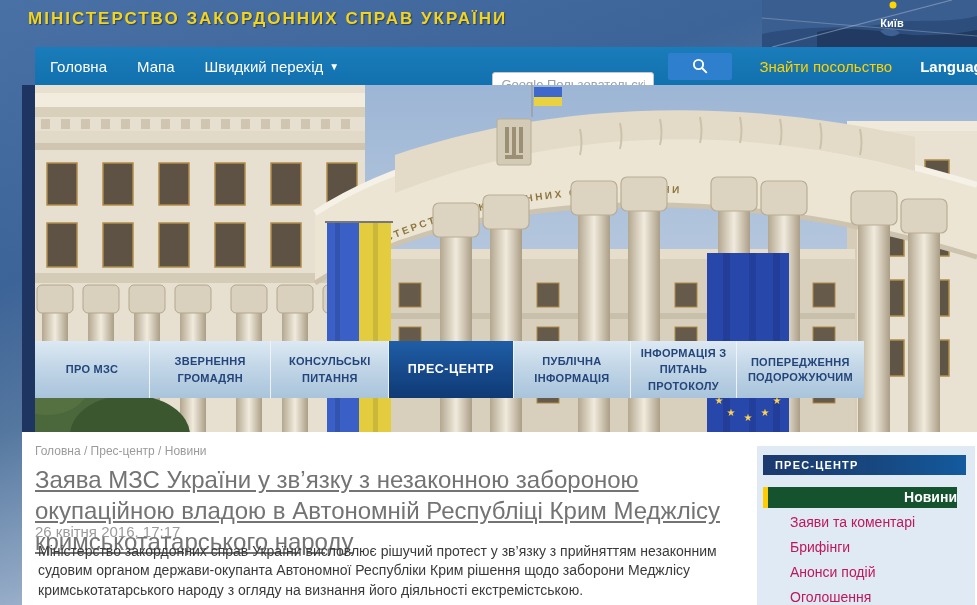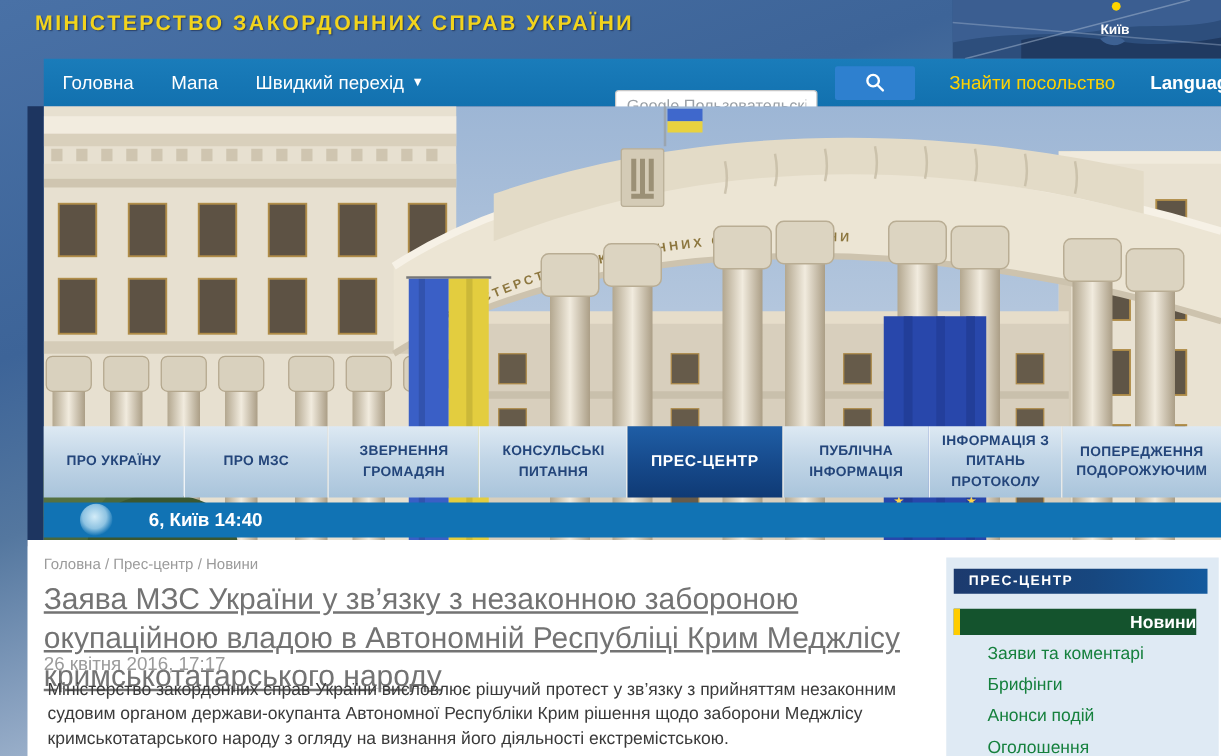--- a/index.html
+++ b/index.html
@@ -62,21 +62,21 @@
   .article-date { position:absolute; left:35px; top:523px; color:#9b9b9b; font-size:15px; }
   .article-body { position:absolute; left:38px; top:542px; width:708px; color:#3a3a3a; font-size:14px; line-height:1.38; }
 
   
   .sidebar { position:absolute; left:757px; top:446px; width:218px; height:159px; background:#dfeaf4; z-index:2; }
   .sidebar-header { margin:9px 9px 0 6px; height:20px; line-height:20px; padding-left:12px;
     background:linear-gradient(90deg,#1c3a6e 0%, #17477f 55%, #135a9e 100%);
     color:#fff; font-size:11px; font-weight:bold; letter-spacing:1.2px; cursor:pointer; }
   .sidebar-list { margin-top:12px; }
   .sidebar-item { height:21px; line-height:21px; margin:0 18px 4px 6px; padding-left:27px;
-    color:#15803d; font-size:14px; cursor:pointer; }
+    color:#be185d; font-size:14px; cursor:pointer; }
   .sidebar-item.active { background:#14532d; border-left:5px solid #ffcc00; padding-left:16px;
     color:#fff; font-weight:bold;text-align:right; }
 </style>
 </head>
 <body>
 
 <div id="app">
 
   <div class="page-bg"></div>
 
@@ -333,23 +333,20 @@
     </g>
 
     <g>
       <ellipse cx="30" cy="335" rx="70" ry="52" fill="#4a683c"></ellipse>
       <ellipse cx="95" cy="350" rx="60" ry="40" fill="#3b5730"></ellipse>
       <ellipse cx="12" cy="300" rx="42" ry="30" fill="#557141"></ellipse>
     </g>
   </svg>
 
   <div class="tabs">
-    <div class="tab" style="width:12.0%">
-        <span>ПРО УКРАЇНУ</span>
-      </div>
     <div class="tab" style="width:12.2%">
         <span>ПРО МЗС</span>
       </div>
     <div class="tab" style="width:12.9%">
         <span>ЗВЕРНЕННЯ ГРОМАДЯН</span>
       </div>
     <div class="tab" style="width:12.5%">
         <span>КОНСУЛЬСЬКІ ПИТАННЯ</span>
       </div>
     <div class="tab active" style="width:13.2%">
@@ -359,24 +356,20 @@
         <span>ПУБЛІЧНА ІНФОРМАЦІЯ</span>
       </div>
     <div class="tab" style="width:11.2%">
         <span>ІНФОРМАЦІЯ З ПИТАНЬ ПРОТОКОЛУ</span>
       </div>
     <div class="tab" style="width:13.5%">
         <span>ПОПЕРЕДЖЕННЯ ПОДОРОЖУЮЧИМ</span>
       </div>
   </div>
 
-  <div class="status-bar">
-    <span class="weather-icon"></span>
-    <span class="status-text">6, Київ 14:40</span>
-  </div>
 
   <div class="content-sheet"></div>
   <div class="breadcrumb">Головна / Прес-центр / Новини</div>
   <h1 class="article-title" style="font-weight:normal;">Заява МЗС України у зв’язку з незаконною забороною окупаційною владою в Автономній Республіці Крим Меджлісу кримськотатарського народу</h1>
   <div class="article-date">26 квітня 2016, 17:17</div>
   <p class="article-body">Міністерство закордонних справ України висловлює рішучий протест у зв’язку з прийняттям незаконним судовим органом держави-окупанта Автономної Республіки Крим рішення щодо заборони Меджлісу кримськотатарського народу з огляду на визнання його діяльності екстремістською.</p>
 
   <div class="sidebar">
     <div class="sidebar-header">ПРЕС-ЦЕНТР</div>
     <div class="sidebar-list">

